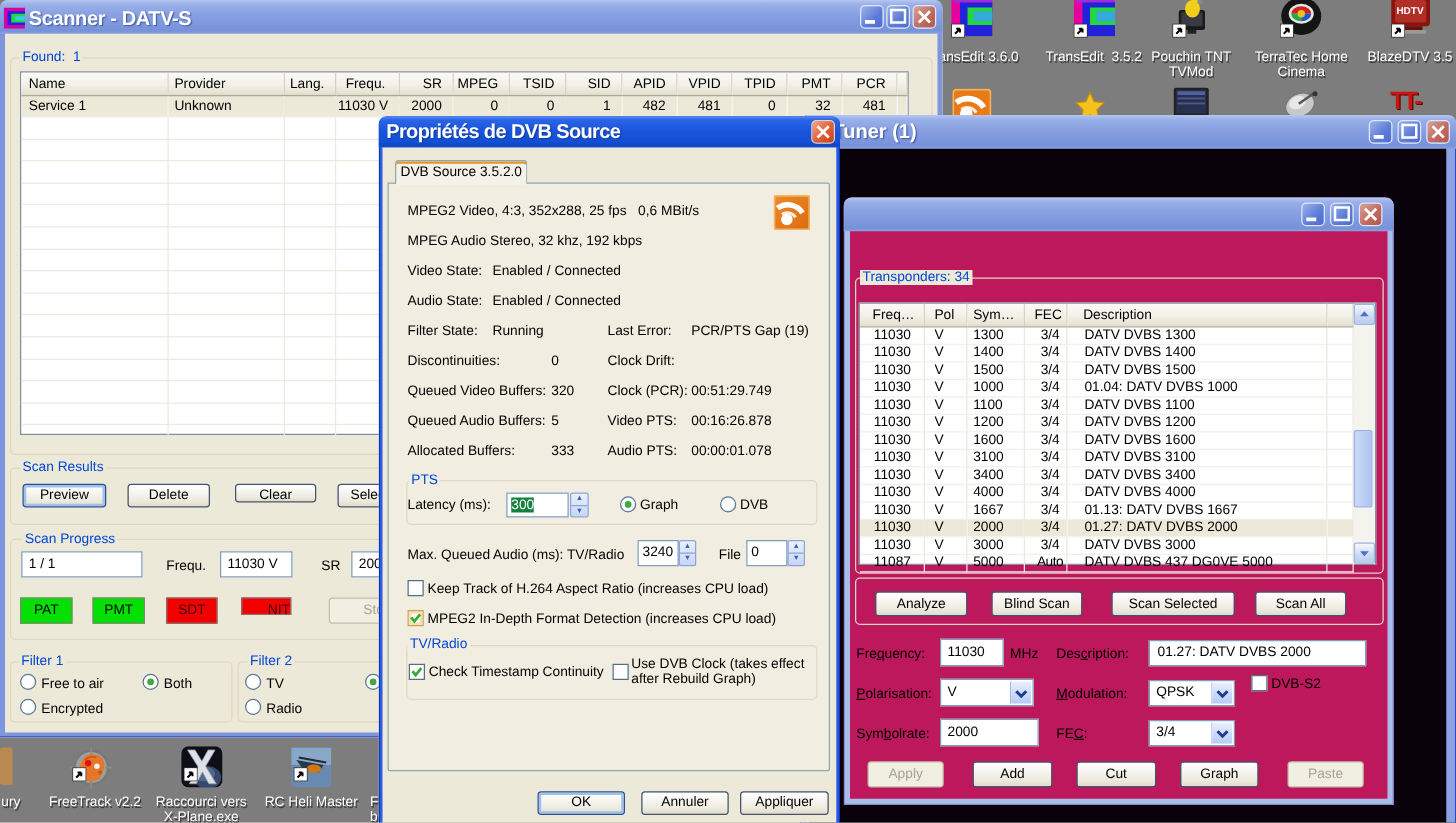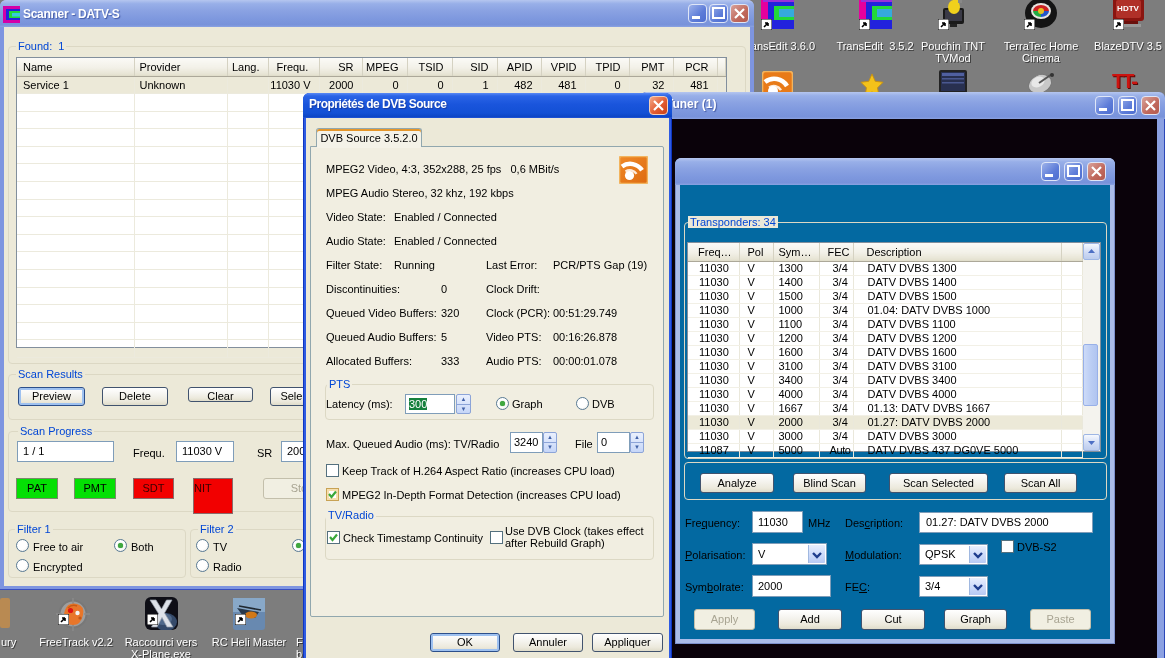--- a/index.html
+++ b/index.html
@@ -1,20 +1,20 @@
 <!DOCTYPE html>
 <html><head>
 <meta charset="utf-8">
 <style>
 *{margin:0;padding:0;box-sizing:border-box}
 html,body{width:1165px;height:658px;overflow:hidden}
 body{position:relative;background:#7d7d7d;font-family:"Liberation Sans",sans-serif;font-size:11px;color:#000}
 .ab{position:absolute}
 .win{position:absolute;border-radius:7px 7px 0 0}
-.tbar{position:absolute;left:0;right:0;top:0;height:27px;border-radius:6px 6px 0 0;color:#fff;font-weight:bold;font-size:12px}
+.tbar{position:absolute;left:0;right:0;top:0;height:27px;border-radius:6px 6px 0 0;color:#fff;font-weight:bold;font-size:16px}
 .tbar.ina{background:linear-gradient(180deg,#b5c6ef 0%,#98afe8 14%,#8aa2e2 40%,#7e98de 70%,#7892da 92%,#8ba3e2 100%)}
 .tbar.act{background:linear-gradient(180deg,#5a8af5 0%,#2a64e6 12%,#1a55dc 45%,#1350d5 80%,#0d45c4 96%,#2a5be0 100%)}
 .ttext{position:absolute;top:5px;white-space:nowrap;text-shadow:1px 1px 1px rgba(20,40,120,.55)}
 .tbtn{position:absolute;width:19px;height:19px;top:4px;border-radius:4px;border:1px solid #dfe6f7}
 .tbtn.b{background:linear-gradient(135deg,#9db2ea 0%,#5c7bd8 60%,#4d6dd0 100%)}
 .tbtn.r{background:linear-gradient(135deg,#d9a29a 0%,#c0685c 60%,#b35a4e 100%)}
 .tbtn.ract{background:linear-gradient(135deg,#f4a988 0%,#e25d33 55%,#ca3f14 100%);border-color:#f3cfb9}
 .glyph{position:absolute;left:0;top:0;width:17px;height:17px}
 .fs{position:absolute;border:1px solid #dcd8c4;border-radius:4px}
 .fl{position:absolute;color:#0046d5;line-height:12px;padding:0 2px;background:#ece9d8;white-space:nowrap;z-index:3}
@@ -517,21 +517,21 @@
   <div class="fl" style="left:18px;top:425px">Scan Progress</div>
   <div class="fs" style="left:8px;top:431px;width:738px;height:81px"></div>
   <div class="inp" style="left:17px;top:441px;width:97px;height:21px;line-height:19px;padding-left:5px">1 / 1</div>
   <div class="lbl" style="left:133px;top:447px">Frequ.</div>
   <div class="inp" style="left:176px;top:441px;width:58px;height:21px;line-height:19px;padding-left:5px">11030 V</div>
   <div class="lbl" style="left:257px;top:447px">SR</div>
   <div class="inp" style="left:281px;top:441px;width:60px;height:21px;line-height:19px;padding-left:5px">2000</div>
   <div class="ab" style="left:16px;top:478px;width:42px;height:21px;background:#04e004;border:1px solid #7a8a6a;text-align:center;line-height:19px">PAT</div>
   <div class="ab" style="left:74px;top:478px;width:42px;height:21px;background:#04e004;border:1px solid #7a8a6a;text-align:center;line-height:19px">PMT</div>
   <div class="ab" style="left:133px;top:478px;width:41px;height:21px;background:#f20000;border:1px solid #8a6a6a;text-align:center;line-height:19px;color:#3a0000">SDT</div>
-  <div class="ab" style="left:193px;top:478px;width:40px;height:36px;background:#f20000;border:1px solid #8a6a6a;text-align:left;line-height:19px;color:#3a0000">NIT</div>
+  <div class="ab" style="left:193px;top:478px;width:40px;height:14px;background:#f20000;border:1px solid #8a6a6a;text-align:right;line-height:19px;color:#3a0000">NIT</div>
   <div class="btn dis" style="left:263px;top:478px;width:78px;height:21px;line-height:19px">Stop</div>
 
   <div class="fl" style="left:15px;top:523px">Filter 1</div>
   <div class="fs" style="left:8px;top:529px;width:178px;height:49px"></div>
   <div class="ra" style="left:16px;top:539px"></div>
     <div class="lbl" style="left:33px;top:541px">Free to air</div>
   <div class="ra on" style="left:114px;top:539px"></div>
     <div class="lbl" style="left:131px;top:541px">Both</div>
   <div class="ra" style="left:16px;top:559px"></div>
     <div class="lbl" style="left:33px;top:561px">Encrypted</div>
@@ -558,21 +558,21 @@
         </svg>
       </div>
     <div class="tbtn r" style="left:501px">
         <svg class="glyph">
           <path d="M4 4 L13 13 M13 4 L4 13" stroke="#fff" stroke-width="2.2"></path>
         </svg>
       </div>
   </div>
 </div>
 
-<div id="trans" class="win" style="left:675px;top:158px;width:440px;height:486px;background:#0369a1;box-shadow:inset 0 0 0 1px #7c90cc, inset 0 0 0 5px #aabce9;z-index:30">
+<div id="trans" class="win" style="left:675px;top:158px;width:440px;height:486px;background:#be185d;box-shadow:inset 0 0 0 1px #7c90cc, inset 0 0 0 5px #aabce9;z-index:30">
   <div class="tbar ina">
     <div class="tbtn b" style="left:366px">
         <svg class="glyph">
           <rect x="3" y="11" width="8" height="3" fill="#fff"></rect>
         </svg>
       </div>
     <div class="tbtn b" style="left:389px">
         <svg class="glyph">
           <rect x="3" y="3" width="11" height="10" fill="none" stroke="#fff" stroke-width="2"></rect>
         </svg>

